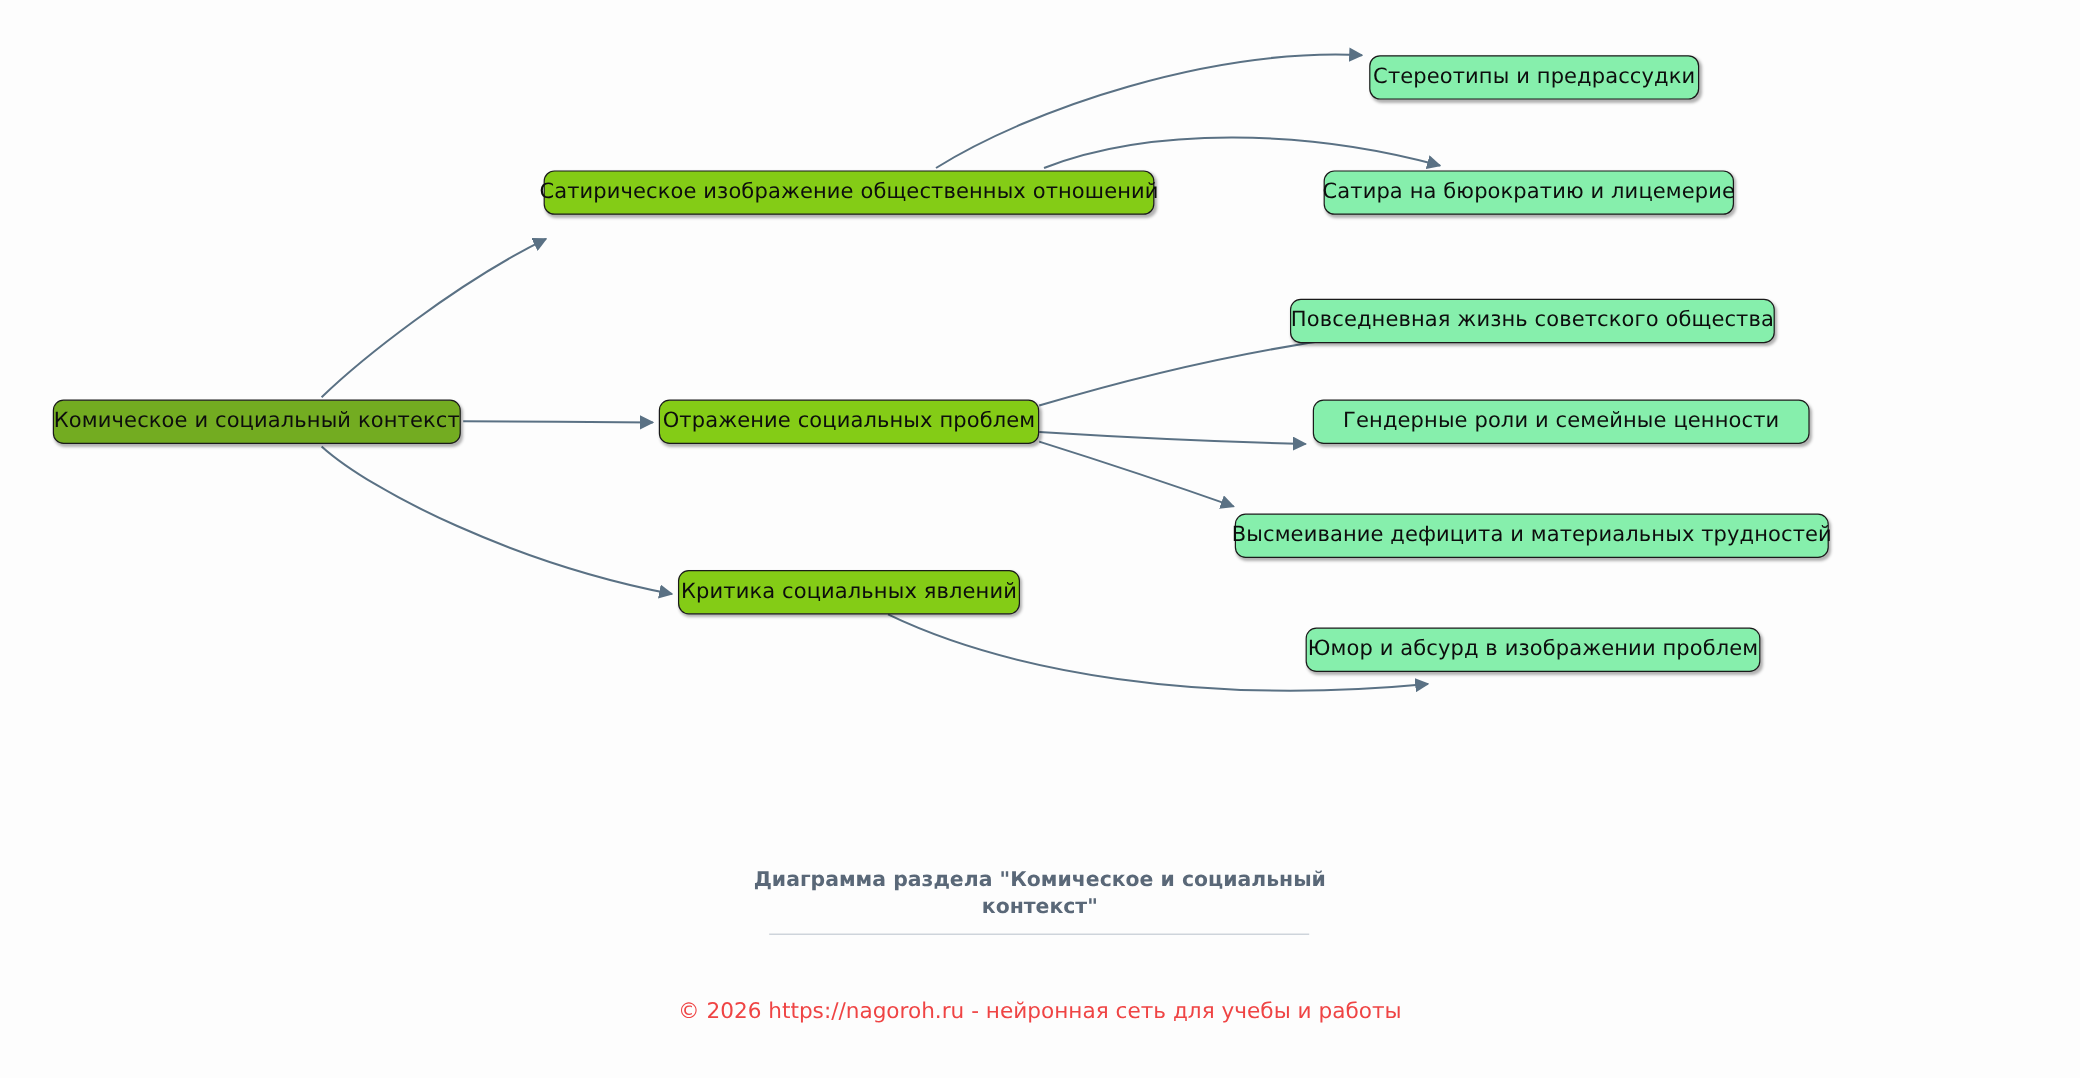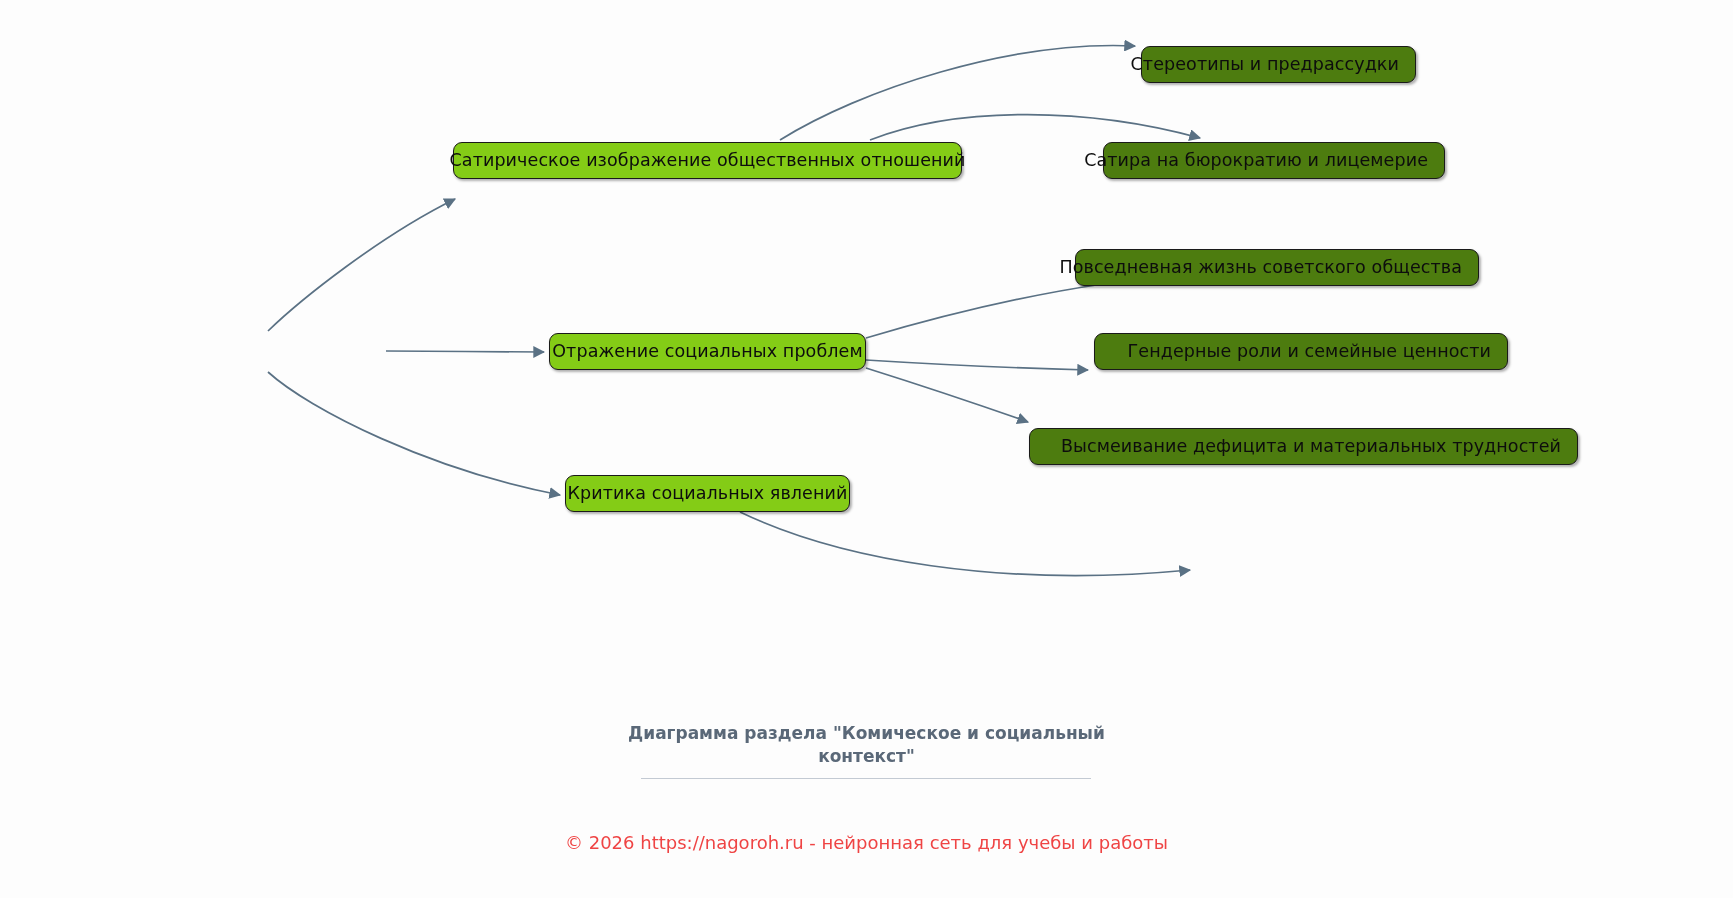--- a/index.html
+++ b/index.html
@@ -46,22 +46,21 @@
     box-shadow: 1.5px 2px 2.5px rgba(0,0,0,0.30);
     padding: 0 16px;
   }
   .node-root {
     background: #73ac21;
   }
   .node-branch {
     background: #84cc16;
   }
   .node-leaf {
-    background: #4d7c0f;
-    justify-content: flex-end;
+    background: #86efac;
   }
   .footer {
     position: absolute;
     left: 0;
     width: 1733px;
     text-align: center;
   }
   #footer-title {
     top: 722px;
     font-size: 17px;
@@ -111,20 +110,23 @@
       <path d="M 866 338 C 940 316, 1060 284, 1190 274"></path>
 
       <path d="M 866 360 C 930 364, 1010 368, 1088 370"></path>
 
       <path d="M 866 368 C 920 385, 980 405, 1028 422"></path>
 
       <path d="M 740 512 C 840 560, 1000 588, 1190 570"></path>
     </g>
   </svg>
 
+  <div class="node node-root" style="left:44px; top:333px; width:340px; height:37px;">
+    <span>Комическое и социальный контекст</span>
+  </div>
 
   <div class="node node-branch" style="left:453px; top:142px; width:509px; height:37px;">
     <span>Сатирическое изображение общественных отношений</span>
   </div>
 
   <div class="node node-branch" style="left:549px; top:333px; width:317px; height:37px;">
     <span>Отражение социальных проблем</span>
   </div>
 
   <div class="node node-branch" style="left:565px; top:475px; width:285px; height:37px;">
@@ -140,24 +142,27 @@
   </div>
 
   <div class="node node-leaf" style="left:1075px; top:238px; width:404px; height:37px;margin-top:11px;">
     <span>Повседневная жизнь советского общества</span>
   </div>
 
   <div class="node node-leaf" style="left:1094px; top:333px; width:414px; height:37px;">
     <span>Гендерные роли и семейные ценности</span>
   </div>
 
-  <div class="node node-leaf" style="left:1029px; top:428px; width:549px; height:37px;">
+  <div class="node node-leaf" style="left:1029px; top:428px; width:495px; height:37px;">
     <span>Высмеивание дефицита и материальных трудностей</span>
   </div>
 
+  <div class="node node-leaf" style="left:1088px; top:523px; width:379px; height:37px;">
+    <span>Юмор и абсурд в изображении проблем</span>
+  </div>
 
   <div class="footer" id="footer-title">
     <span class="ft-line">Диаграмма раздела "Комическое и социальный</span>
     <span class="ft-line">контекст"</span>
   </div>
 
   <div class="footer" id="footer-rule"></div>
 
   <div class="footer" id="footer-copy">© 2026 https://nagoroh.ru - нейронная сеть для учебы и работы</div>
 

